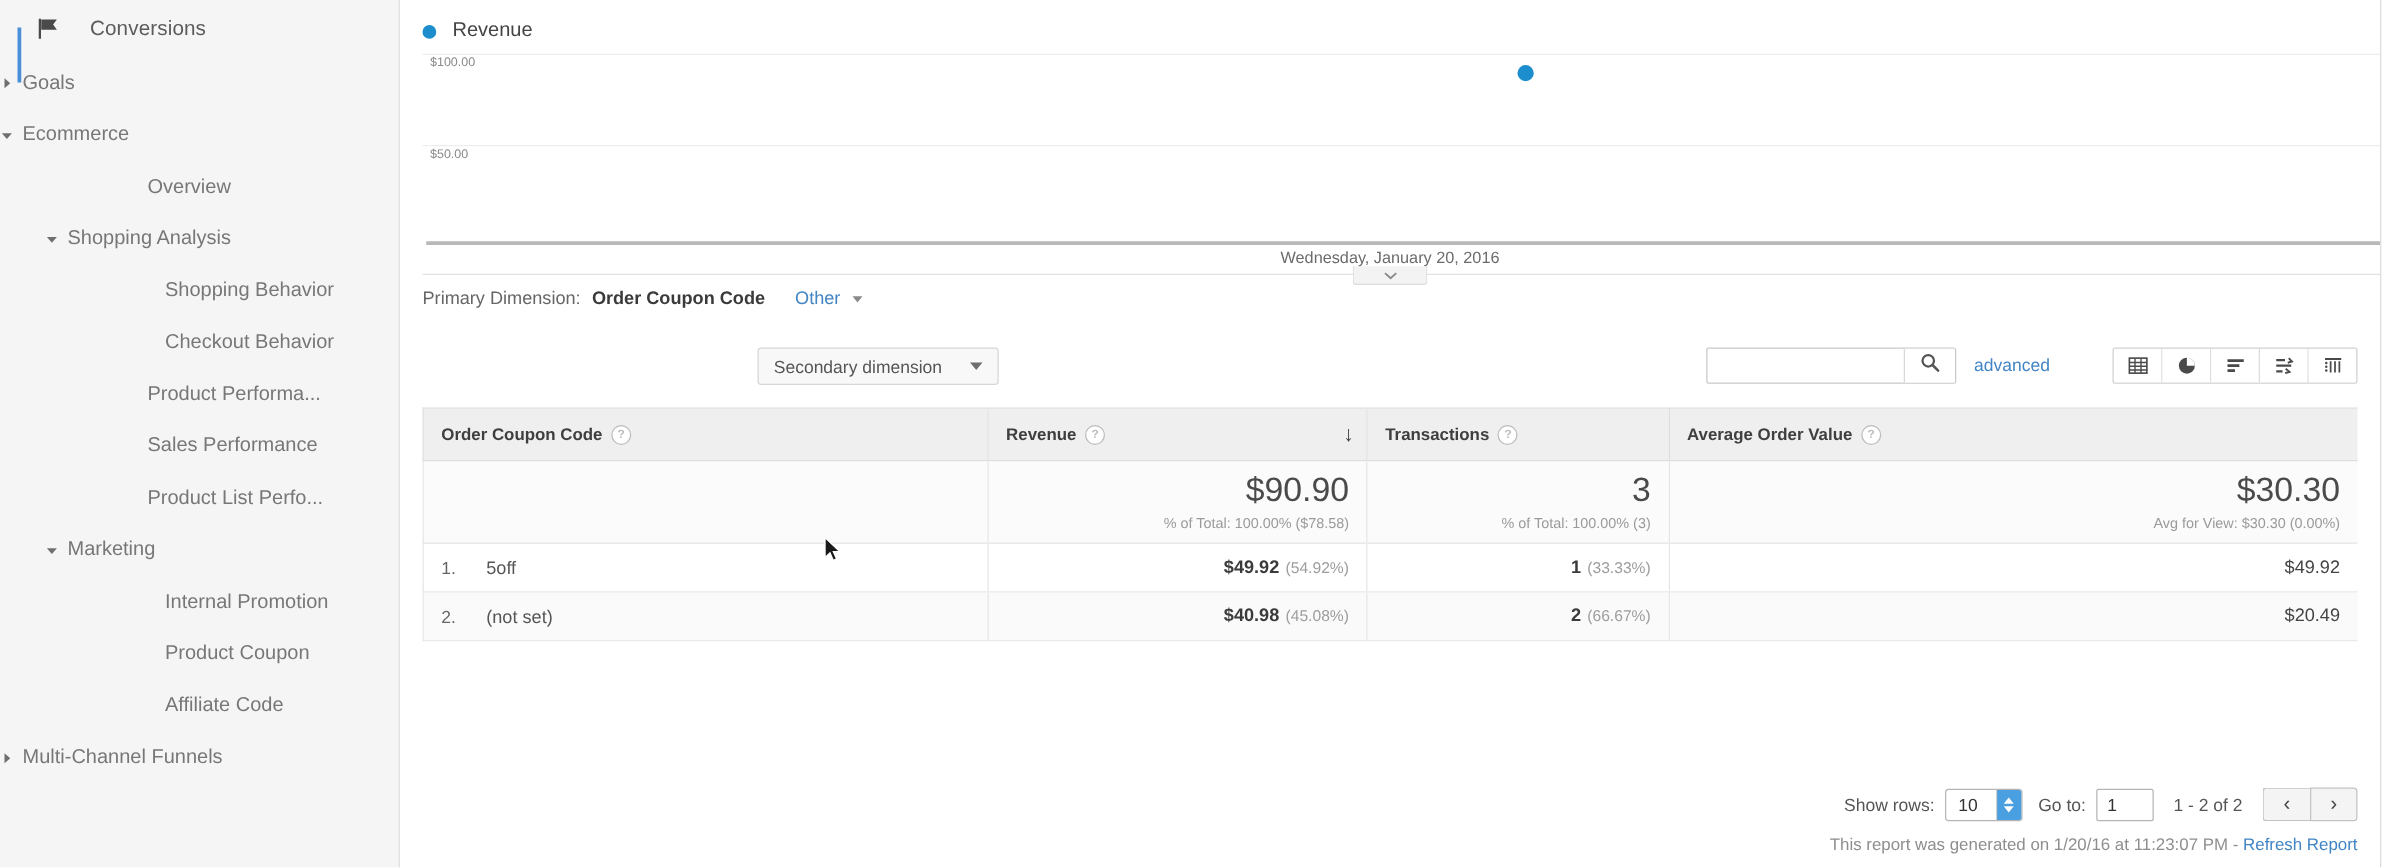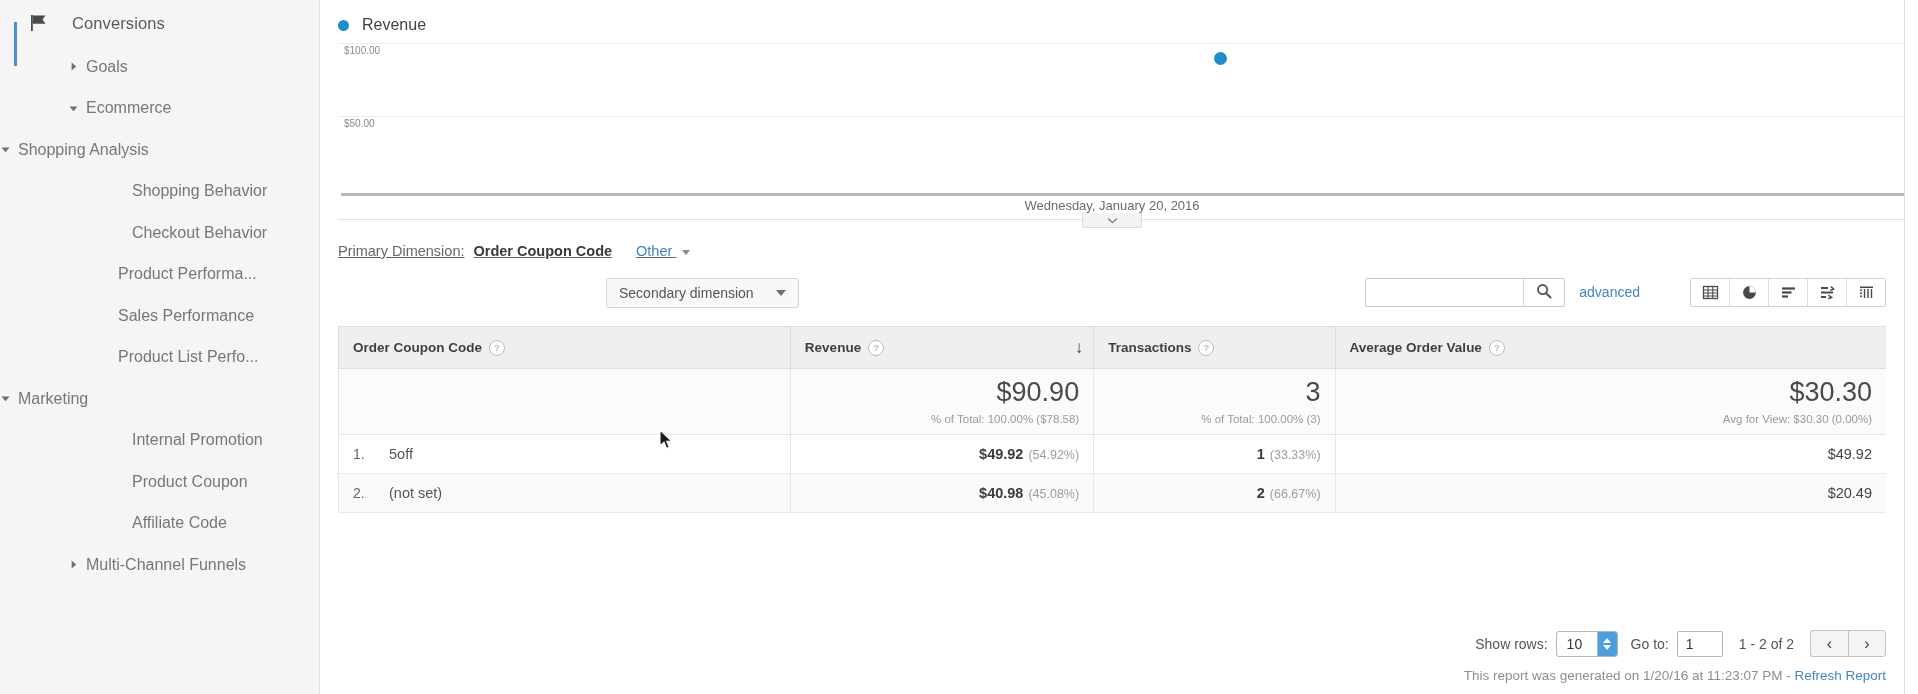--- a/index.html
+++ b/index.html
@@ -38,22 +38,22 @@
     display:flex;align-items:center;
     height:41.5px;
     font-size:16px;color:#777777;
     box-sizing:border-box;
     white-space:nowrap;
   }
   .nav-item .caret{
     width:11px;height:11px;margin-right:7px;flex:0 0 auto;display:block;
   }
   .nav-item .caret-spacer{width:18px;flex:0 0 auto;}
-  .nav-item.lvl1{padding-left:68px;}
-  .nav-item.lvl2{}
+  .nav-item.lvl1{}
+  .nav-item.lvl2{margin-left:36px;}
   .nav-item.lvl2n{padding-left:100px;}
   .nav-item.lvl3n{padding-left:114px;}
   .nav-item.active{color:#2b2b2b;font-weight:bold;}
 
   
   .main{
     width:1598px;height:694px;position:relative;
     background:#fff;box-sizing:border-box;
     overflow:hidden;
   }
@@ -102,22 +102,22 @@
     position:absolute;left:50%;transform:translateX(-50%);
     top:213px;width:58px;height:14px;
     background:#f3f3f3;border:1px solid #dcdcdc;border-top:none;
     border-radius:0 0 3px 3px;
     display:flex;align-items:center;justify-content:center;
   }
   .collapse-tab svg{display:block;}
 
   
   .primary-dim{
-    position:absolute;top:243px;left:18px;
-    display:flex;align-items:center;font-size:14.5px;color:#666;text-decoration:underline;
+    position:absolute;top:231px;left:18px;
+    display:flex;align-items:center;font-size:14.5px;color:#666;
   }
   .primary-dim .pd-label{margin-right:9px;}
   .primary-dim .pd-value{font-weight:bold;color:#3a3a3a;margin-right:24px;}
   .primary-dim .pd-other{color:#4285c5;cursor:pointer;}
   .primary-dim .pd-arrow{
     display:inline-block;margin-left:6px;
     border-left:4px solid transparent;border-right:4px solid transparent;
     border-top:5px solid #8a8a8a;vertical-align:middle;
   }
 
@@ -309,20 +309,24 @@
           </span>
           <span>Goals</span>
         </div>
         <div class="nav-item lvl1">
           <span>
             <svg class="caret" viewBox="0 0 11 11">
               <path d="M1.5 3.6 L9.5 3.6 L5.5 8.2 Z" fill="#6f6f6f"></path>
             </svg>
           </span>
           <span>Ecommerce</span>
+        </div>
+        <div class="nav-item lvl2n">
+          <span class="caret-spacer"></span>
+          <span>Overview</span>
         </div>
         <div class="nav-item lvl2">
           <span>
             <svg class="caret" viewBox="0 0 11 11">
               <path d="M1.5 3.6 L9.5 3.6 L5.5 8.2 Z" fill="#6f6f6f"></path>
             </svg>
           </span>
           <span>Shopping Analysis</span>
         </div>
         <div class="nav-item lvl3n">

